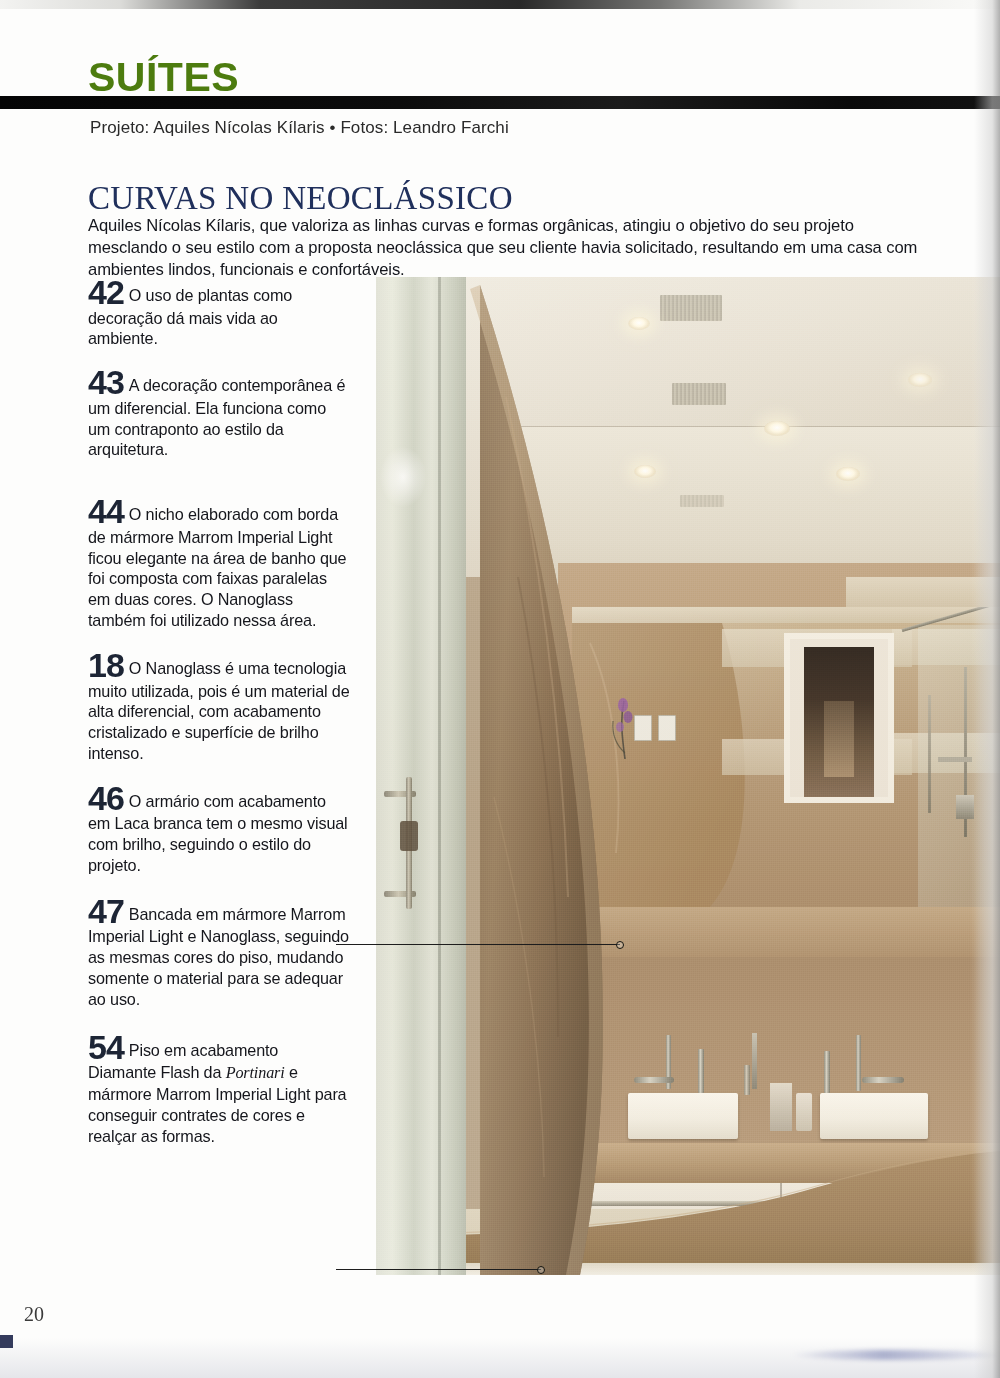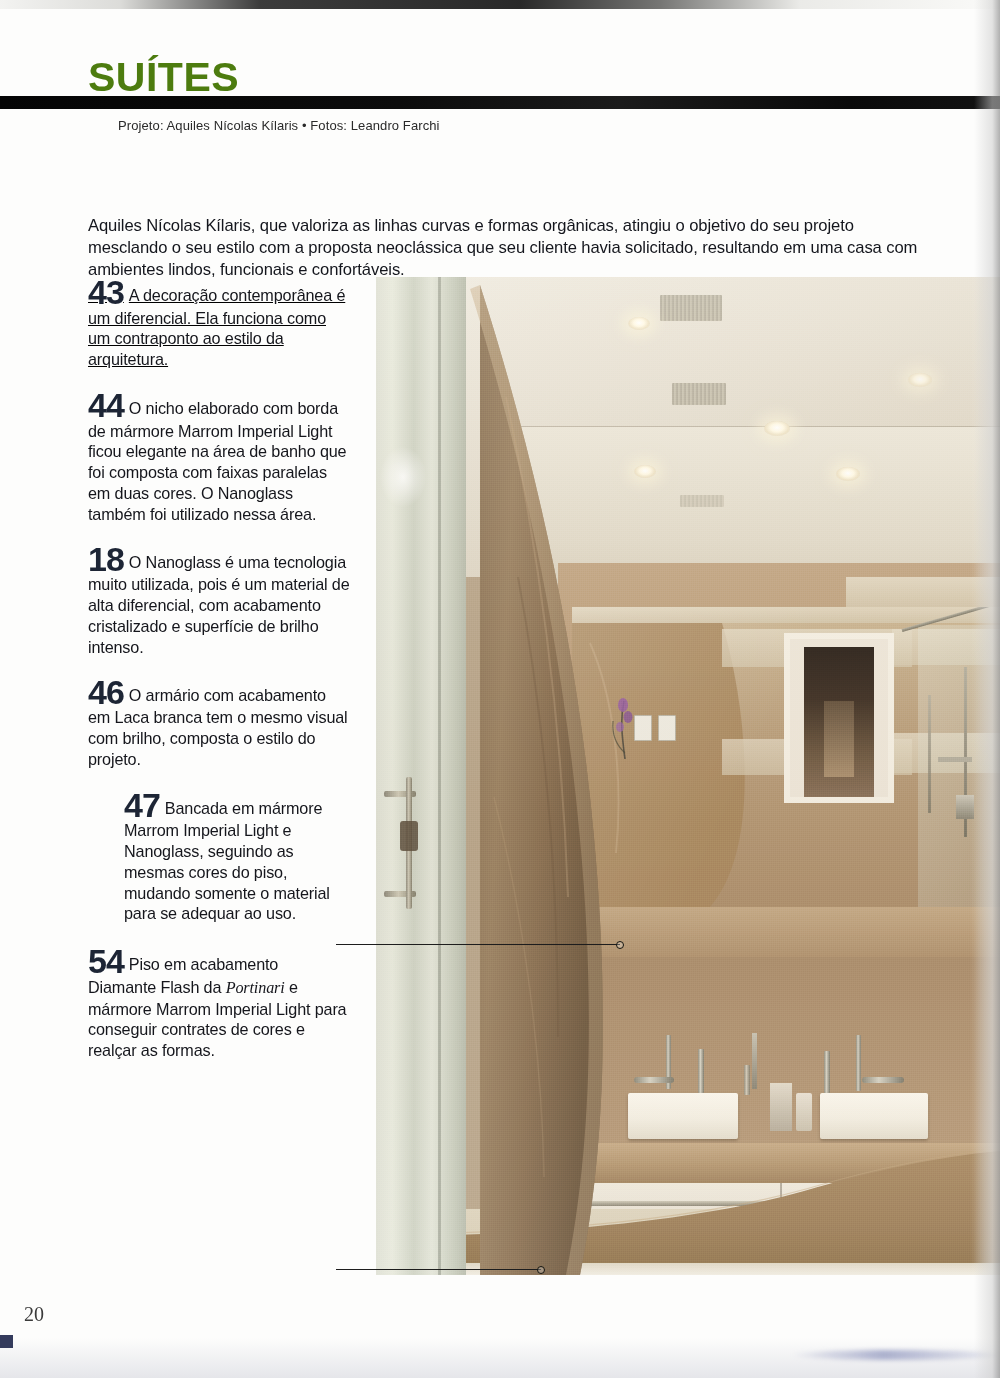--- a/index.html
+++ b/index.html
@@ -26,44 +26,44 @@
   .scan-corner{position:absolute;left:0;bottom:30px;width:13px;height:13px;background:#343b5c;z-index:41;}
   .scan-blue{position:absolute;left:790px;bottom:18px;width:210px;height:10px;
     background:linear-gradient(90deg,rgba(154,160,196,0) 0%,rgba(140,147,190,.75) 45%,rgba(210,213,232,.2) 100%);
     border-radius:50%;filter:blur(2px);z-index:38;}
 
   
   .kicker{position:absolute;left:88px;top:57px;font-size:41px;font-weight:700;
     letter-spacing:.5px;color:#4d7c0f;line-height:1;font-family:"Liberation Sans",sans-serif;}
   .rule-black{position:absolute;left:0;top:96px;width:1000px;height:13px;
     background:linear-gradient(90deg,#050505 0%,#0c0c0c 40%,#1b1b1b 62%,#0a0a0a 85%,#131313 100%);}
-  .credits{position:absolute;left:90px;top:118px;font-size:13px;color:#2a2a2a;letter-spacing:.1px;margin-left:28px;}
+  .credits{position:absolute;left:90px;top:118px;font-size:17px;color:#2a2a2a;letter-spacing:.1px;}
 
   
   .headline{position:absolute;left:88px;top:160px;font-family:"Liberation Serif",serif;
     font-size:33px;color:#20305c;letter-spacing:.3px;font-weight:400;line-height:1;}
   .lede{position:absolute;left:88px;top:198px;width:845px;font-size:16.6px;
     line-height:1.33;color:#14161d;letter-spacing:-.1px;}
 
   
   .col{position:absolute;left:88px;top:277px;width:262px;}
   .item{margin-bottom:14px;}
   .item p{margin:0;font-size:16.2px;line-height:1.285;color:#15161c;letter-spacing:-.15px;
     text-indent:0;}
   .num{font-size:34px;font-weight:700;color:#1d2535;letter-spacing:-1px;
     line-height:.9;vertical-align:-3px;margin-right:5px;}
   .it{font-style:italic;font-family:Liberation Serif, serif;}
 
   
   #item-42{margin-bottom:18px;}
-  #item-43{margin-bottom:20px;text-decoration:underline;}
+  #item-43{margin-bottom:36px;}
   #item-44{margin-bottom:19px;}
   #item-45{margin-bottom:19px;}
   #item-46{margin-bottom:20px;}
-  #item-47{margin-bottom:22px;margin-left:36px;}
+  #item-47{margin-bottom:22px;}
 
   
   .leader{position:absolute;height:1px;background:#1d1d1d;z-index:30;}
   .leader .dot{position:absolute;right:-4px;top:-3.5px;width:6px;height:6px;
     border:1.3px solid #15150f;border-radius:50%;background:rgba(255,255,255,.25);}
   #leader-46{left:336px;top:944px;width:284px;}
   #leader-48{left:336px;top:1269px;width:205px;}
 
   
   .photo{position:absolute;left:376px;top:277px;width:624px;height:998px;overflow:hidden;
@@ -150,39 +150,43 @@
 <body>
 
 <div id="page">
 
   <div class="scan-top"></div>
 
   <div class="kicker">SUÍTES</div>
   <div class="rule-black"></div>
   <div class="credits">Projeto: Aquiles Nícolas Kílaris • Fotos: Leandro Farchi</div>
 
+  <h1 class="headline">CURVAS NO NEOCLÁSSICO</h1>
   <p class="lede">Aquiles Nícolas Kílaris, que valoriza as linhas curvas e formas orgânicas, atingiu o objetivo do seu projeto mesclando o seu estilo com a proposta neoclássica que seu cliente havia solicitado, resultando em uma casa com ambientes lindos, funcionais e confortáveis.</p>
 
   <div class="col">
 
+    <div class="item" id="item-42">
+      <p><span class="num">42</span><span>O uso de plantas como decoração dá mais vida ao ambiente.</span></p>
+    </div>
 
     <div class="item" id="item-43">
       <p><span class="num">43</span><span>A decoração contemporânea é um diferencial. Ela funciona como um contraponto ao estilo da arquitetura.</span></p>
     </div>
 
     <div class="item" id="item-44">
       <p><span class="num">44</span><span>O nicho elaborado com borda de mármore Marrom Imperial Light ficou elegante na área de banho que foi composta com faixas paralelas em duas cores. O Nanoglass também foi utilizado nessa área.</span></p>
     </div>
 
     <div class="item" id="item-45">
       <p><span class="num">18</span><span>O Nanoglass é uma tecnologia muito utilizada, pois é um material de alta diferencial, com acabamento cristalizado e superfície de brilho intenso.</span></p>
     </div>
 
     <div class="item" id="item-46">
-      <p><span class="num">46</span><span>O armário com acabamento em Laca branca tem o mesmo visual com brilho, composta o estilo do projeto.</span></p>
+      <p><span class="num">46</span><span>O armário com acabamento em Laca branca tem o mesmo visual com brilho, seguindo o estilo do projeto.</span></p>
     </div>
 
     <div class="item" id="item-47">
       <p><span class="num">47</span><span>Bancada em mármore Marrom Imperial Light e Nanoglass, seguindo as mesmas cores do piso, mudando somente o material para se adequar ao uso.</span></p>
     </div>
 
     <div class="item" id="item-48">
       <p><span class="num">54</span><span>Piso em acabamento Diamante Flash da </span><span class="it">Portinari</span><span> e mármore Marrom Imperial Light para conseguir contrates de cores e realçar as formas.</span></p>
     </div>
 

